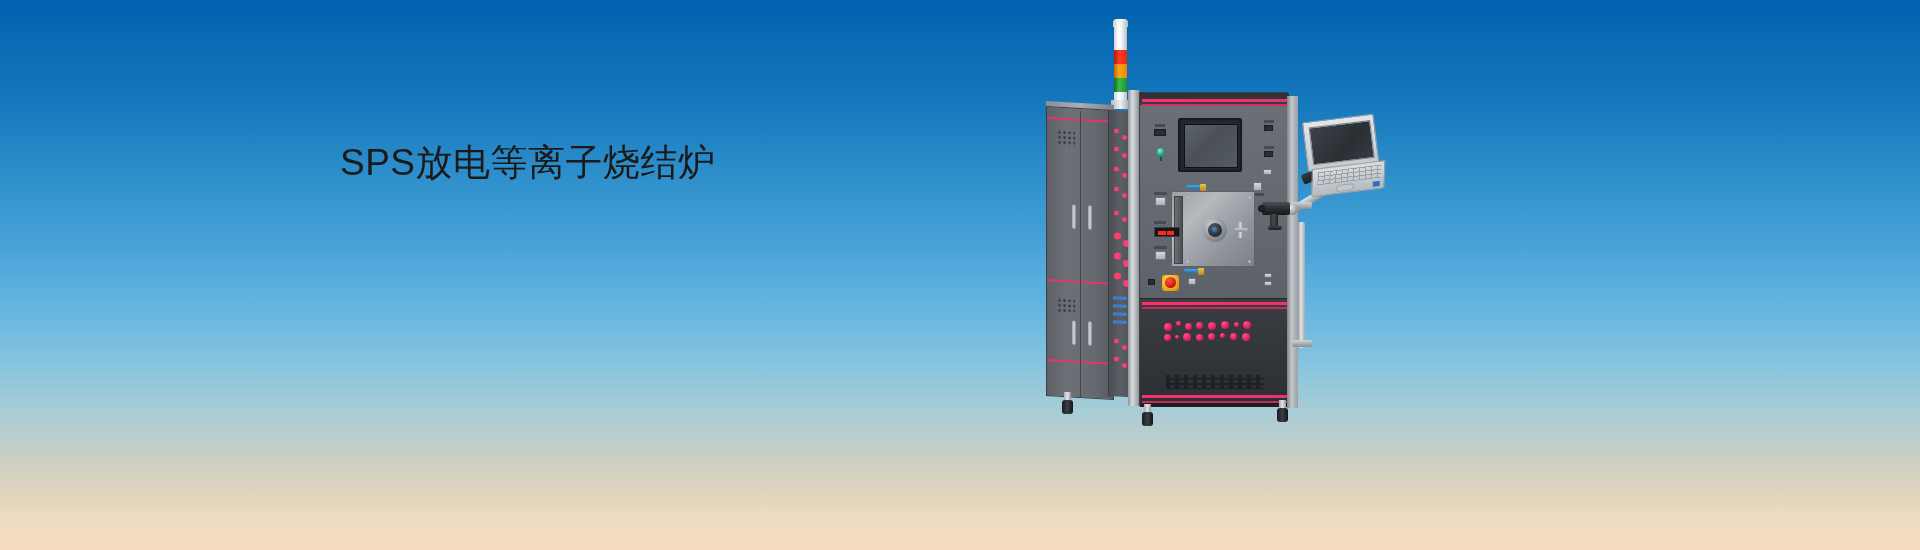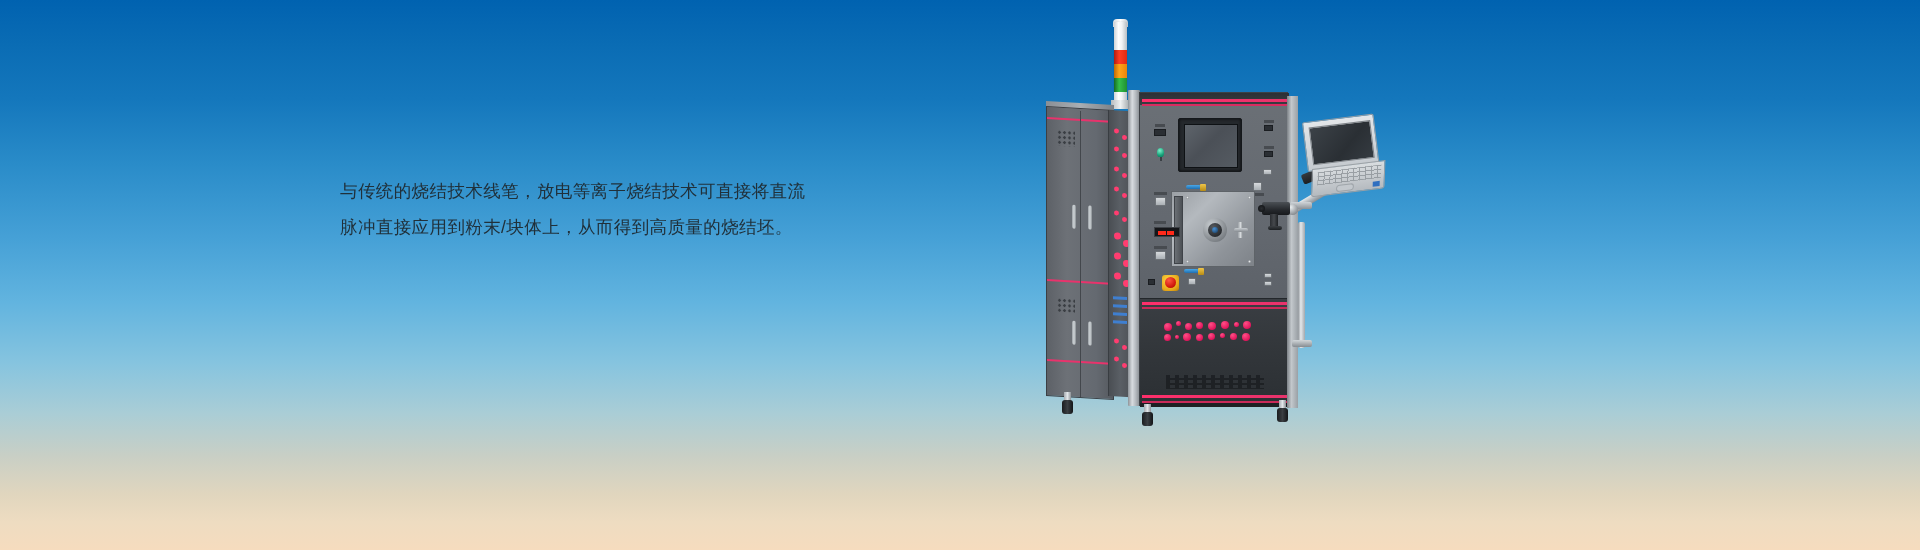--- a/index.html
+++ b/index.html
@@ -260,24 +260,21 @@
   .lap-mount{position:absolute;left:262px;top:150px;width:16px;height:10px;
     background:linear-gradient(to bottom,#35393d,#1c1f22);border-radius:2px;
     transform:rotate(-22deg);}
 </style>
 </head>
 <body>
 
 <div id="banner">
 
   <div id="text-block">
-    <div id="subtext">
-      <div>与传统的烧结技术线笔，放电等离子烧结技术可直接将直流</div>
-      <div>脉冲直接应用到粉末/块体上，从而得到高质量的烧结坯。</div>
-    </div>
+    <h1 id="headline">SPS放电等离子烧结炉</h1>
   </div>
 
   <div id="machine">
 
     <div class="tower-cap"></div>
     <div class="tower"></div>
     <div class="lamp red"></div>
     <div class="lamp amber"></div>
     <div class="lamp green"></div>
     <div class="tower-base"></div>

